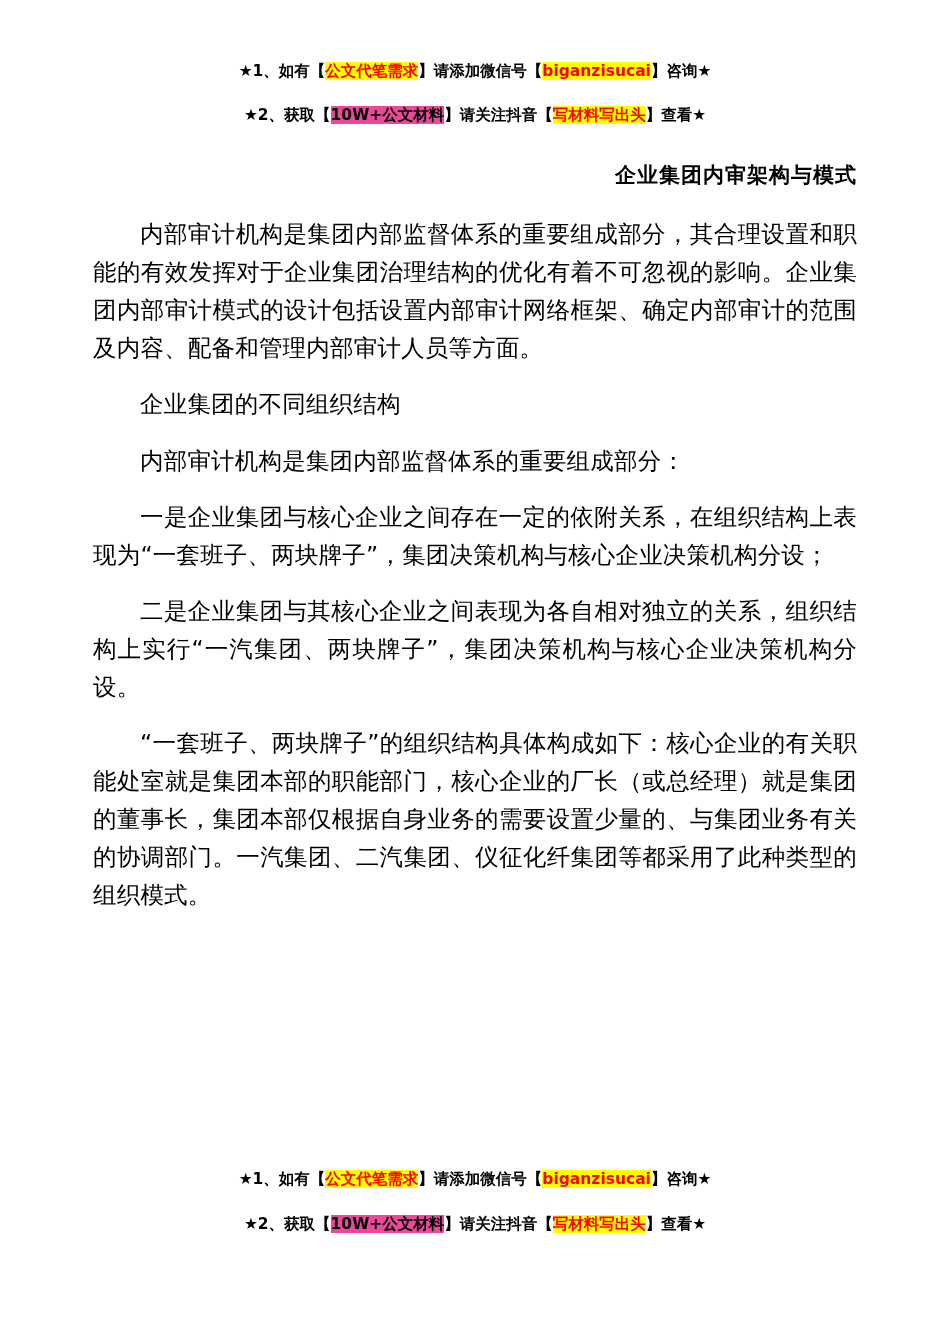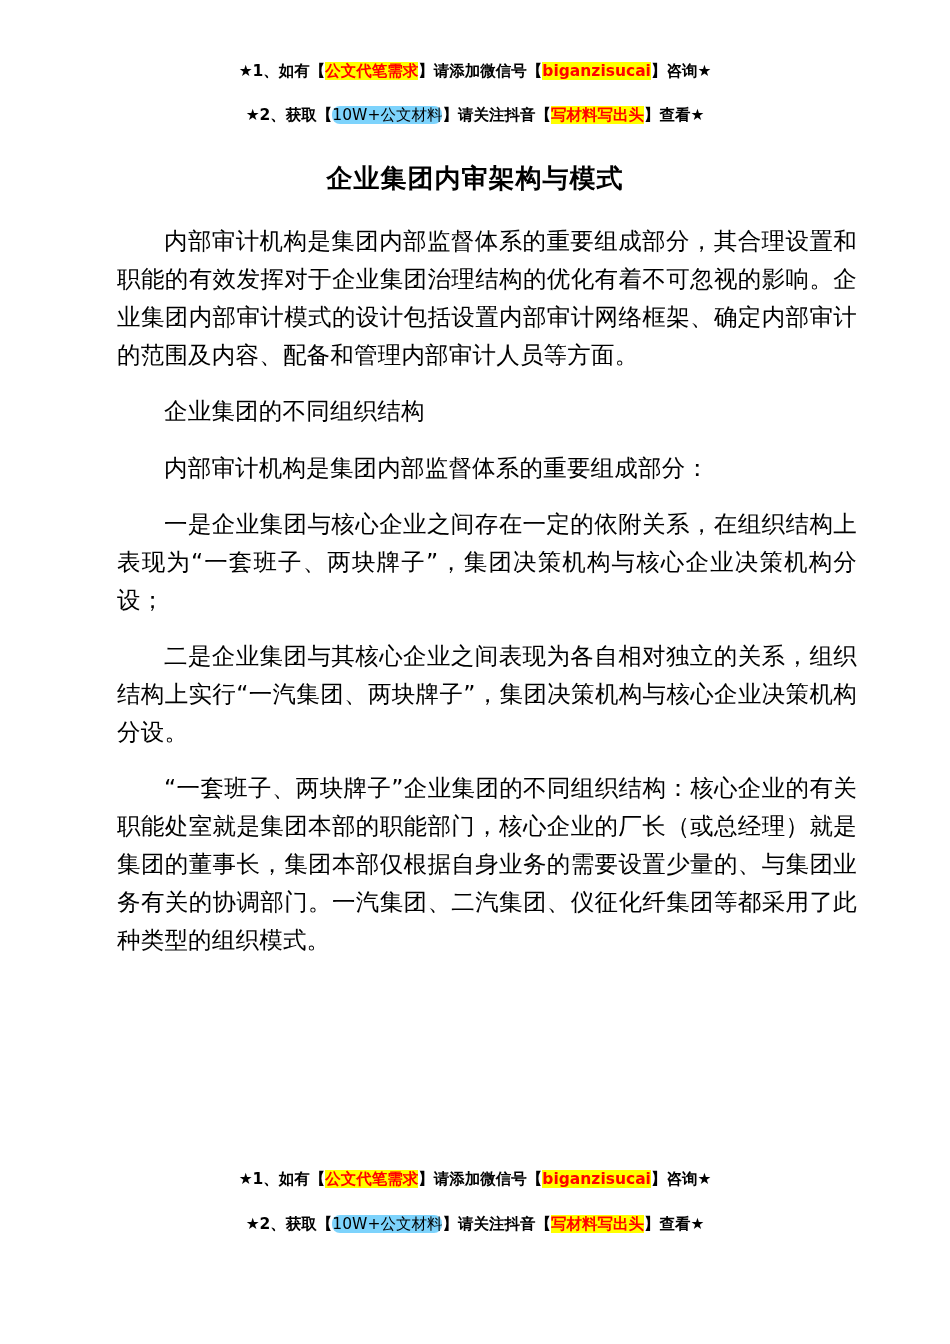--- a/index.html
+++ b/index.html
@@ -29,44 +29,42 @@
     letter-spacing: 0px;
     white-space: nowrap;
     line-height: 1.2;
   }
   .promo .hl {
     background: #ffff00;
     color: #ff0000;
     font-weight: bold;
   }
   .promo .hl-b {
-    background: #7dd3fc;
+    background: #ec4899;
     color: #000000;
-    font-weight: normal;
-    border-radius: 8px;
+    font-weight: bold;
   }
   .promo .und {
   }
   .promo-top-1 { margin-top: 62px; }
   .promo-top-2 { margin-top: 25px; }
 
   
   .doc-title {
-    text-align: center;
-    font-size: 26px;
+    text-align: right;
+    font-size: 21px;
     font-weight: bold;
     color: #000000;
     margin-top: 37px;
     letter-spacing: 1px;
   }
 
   
   .body-wrap {
     margin-top: 26px;
-    margin-left: 24px;
   }
   p.para {
     font-size: 23.5px;
     line-height: 1.62;
     color: #000000;
     margin: 0 0 13px 0;
     text-align: justify;
     text-indent: 47px;
     letter-spacing: 0.2px;
   }
@@ -96,21 +94,21 @@
   </div>
 
   <div class="doc-title">企业集团内审架构与模式</div>
 
   <div class="body-wrap">
     <p class="para">内部审计机构是集团内部监督体系的重要组成部分，其合理设置和职能的有效发挥对于企业集团治理结构的优化有着不可忽视的影响。企业集团内部审计模式的设计包括设置内部审计网络框架、确定内部审计的范围及内容、配备和管理内部审计人员等方面。</p>
     <p class="para sub">企业集团的不同组织结构</p>
     <p class="para sub">内部审计机构是集团内部监督体系的重要组成部分：</p>
     <p class="para sub">一是企业集团与核心企业之间存在一定的依附关系，在组织结构上表现为“一套班子、两块牌子”，集团决策机构与核心企业决策机构分设；</p>
     <p class="para sub">二是企业集团与其核心企业之间表现为各自相对独立的关系，组织结构上实行“一汽集团、两块牌子”，集团决策机构与核心企业决策机构分设。</p>
-    <p class="para sub">“一套班子、两块牌子”企业集团的不同组织结构：核心企业的有关职能处室就是集团本部的职能部门，核心企业的厂长（或总经理）就是集团的董事长，集团本部仅根据自身业务的需要设置少量的、与集团业务有关的协调部门。一汽集团、二汽集团、仪征化纤集团等都采用了此种类型的组织模式。</p>
+    <p class="para sub">“一套班子、两块牌子”的组织结构具体构成如下：核心企业的有关职能处室就是集团本部的职能部门，核心企业的厂长（或总经理）就是集团的董事长，集团本部仅根据自身业务的需要设置少量的、与集团业务有关的协调部门。一汽集团、二汽集团、仪征化纤集团等都采用了此种类型的组织模式。</p>
   </div>
 
   <div class="promo-bottom" style="top: 1170px;">
     <div class="promo promo-b1">
       <span>★1、如有</span><span>【</span><span class="hl">公文代笔需求</span><span>】</span><span>请添加微信号</span><span>【</span><span class="hl">biganzisucai</span><span>】</span><span>咨询★</span>
     </div>
     <div class="promo">
       <span>★2、获取</span><span>【</span><span class="hl-b">10W+公文材料</span><span>】</span><span>请</span><span class="und">关注</span><span>抖音</span><span>【</span><span class="hl">写材料写出头</span><span>】</span><span>查看★</span>
     </div>
   </div>

